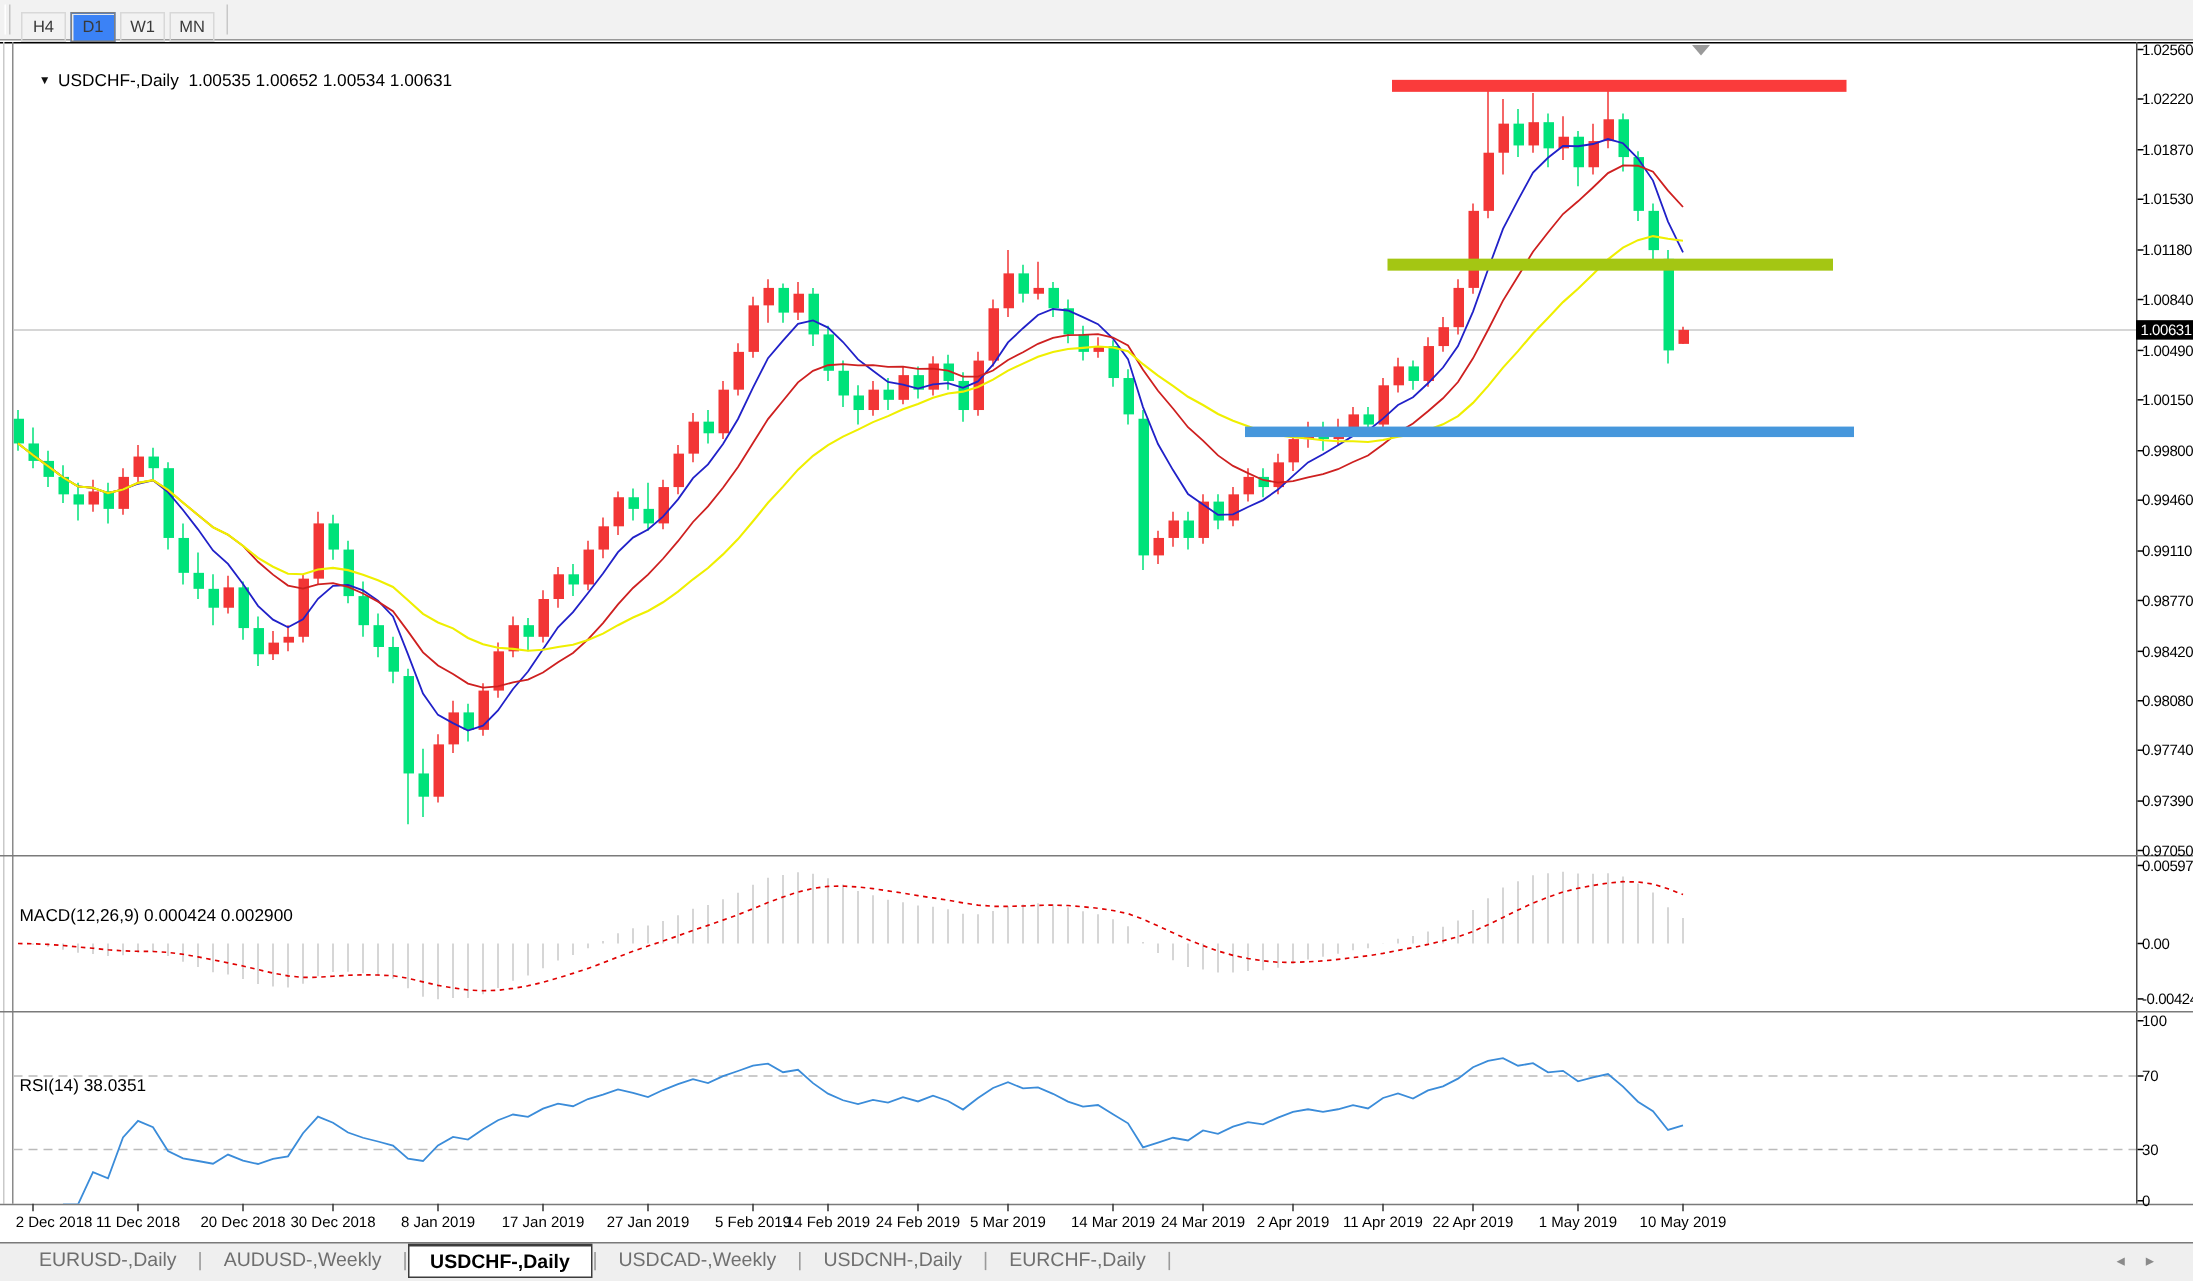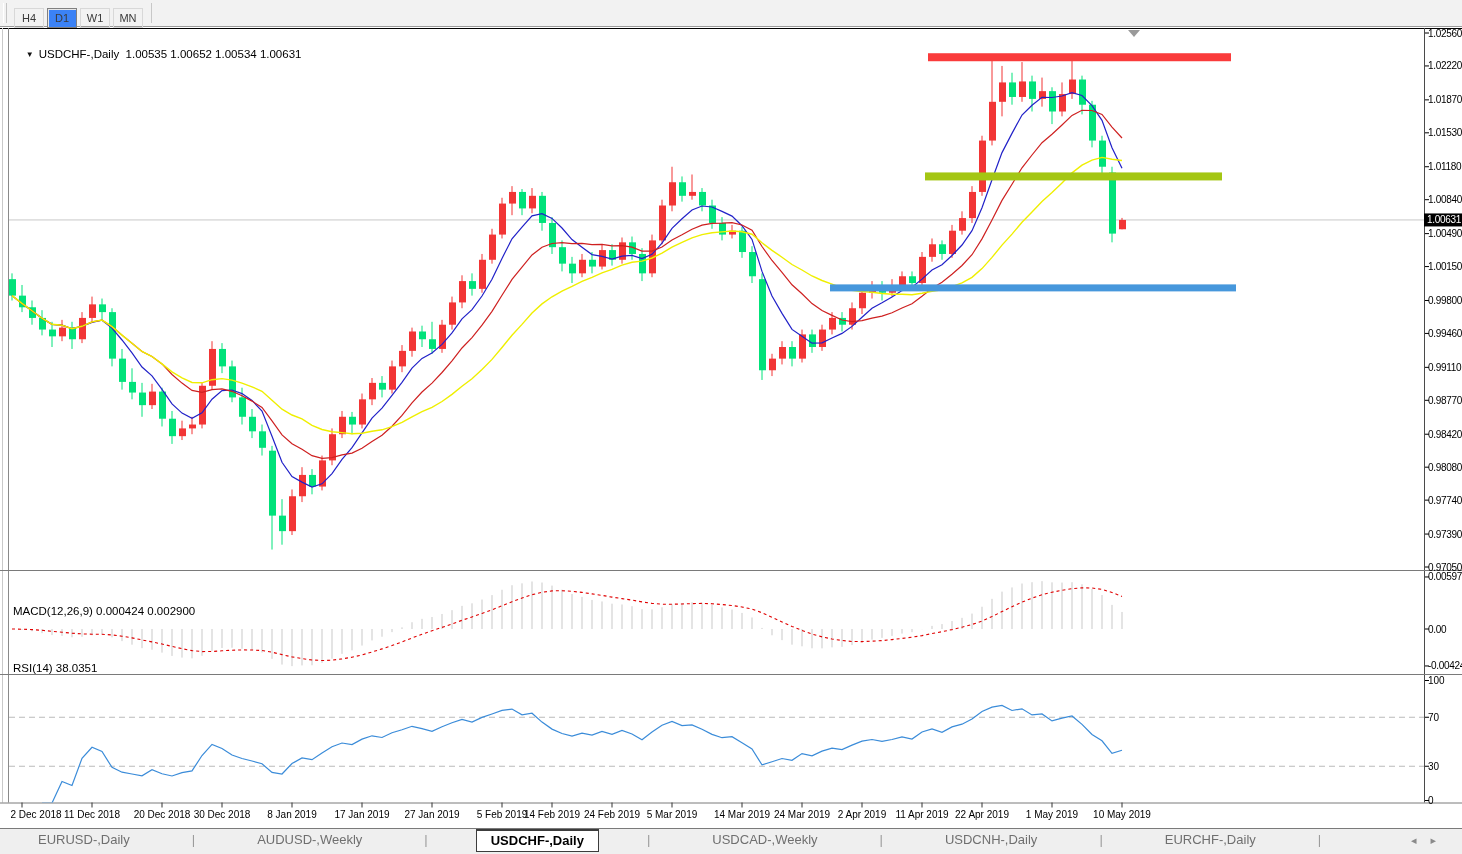--- a/index.html
+++ b/index.html
@@ -20,21 +20,21 @@
   .tb-sep { width:1px; height:20px; background:#c8c8c8; margin-left:8px; }
 
   
   #chart-svg { position:absolute; top:28px; left:0; }
   svg text { font-family:"Liberation Sans", sans-serif; }
 
   .overlay-label { position:absolute; color:#000; font-size:11.5px; white-space:pre; }
   #title-label { top:36px; left:13px; }
   #title-label .tri { font-size:8px; position:relative; top:-1px; margin-right:5px; color:#111; }
   #macd-label { top:605px; left:13px; }
-  #rsi-label  { top:662px; left:13px; }
+  #rsi-label  { top:718px; left:13px; }
 
   
   .tabbar { position:absolute; left:0; top:828px; width:1462px; height:26px;
             background:#efefef; border-top:1px solid #7a7a7a;
             display:flex; align-items:flex-start; font-size:13px; }
   .tab { padding:3px 14px 4px 14px; color:#6f6f6f; cursor:default; white-space:nowrap; }
   .tab.active { background:#fff; color:#000; font-weight:bold;
                 border:1px solid #3c3c3c; border-top-width:2px; margin-top:0px; padding:2px 14px 3px 14px; }
   .tab-sep { color:#9a9a9a; padding-top:3px; }
   .tab-arrows { margin-left:auto; display:flex; gap:14px; padding:5px 26px 0 0; color:#8a8a8a; font-size:11px; }
@@ -524,21 +524,21 @@
       </g>
     </svg>
 
   <div class="overlay-label" id="title-label">
     <span class="tri">▼</span><span>USDCHF-,Daily</span>&nbsp;&nbsp;<span>1.00535 1.00652 1.00534 1.00631</span>
   </div>
   <div class="overlay-label" id="macd-label">MACD(12,26,9) 0.000424 0.002900</div>
   <div class="overlay-label" id="rsi-label">RSI(14) 38.0351</div>
 
   <div class="tabbar">
-    <div id="tabs-container" style="display:flex; padding-left:24px;gap:48px;">
+    <div id="tabs-container" style="display:flex; padding-left:12px;">
         <div class="tab">EURUSD-,Daily</div>
         <div class="tab-sep">|</div>
         <div class="tab">AUDUSD-,Weekly</div>
         <div class="tab-sep">|</div>
         <div class="tab active">USDCHF-,Daily</div>
         <div class="tab-sep">|</div>
         <div class="tab">USDCAD-,Weekly</div>
         <div class="tab-sep">|</div>
         <div class="tab">USDCNH-,Daily</div>
         <div class="tab-sep">|</div>

